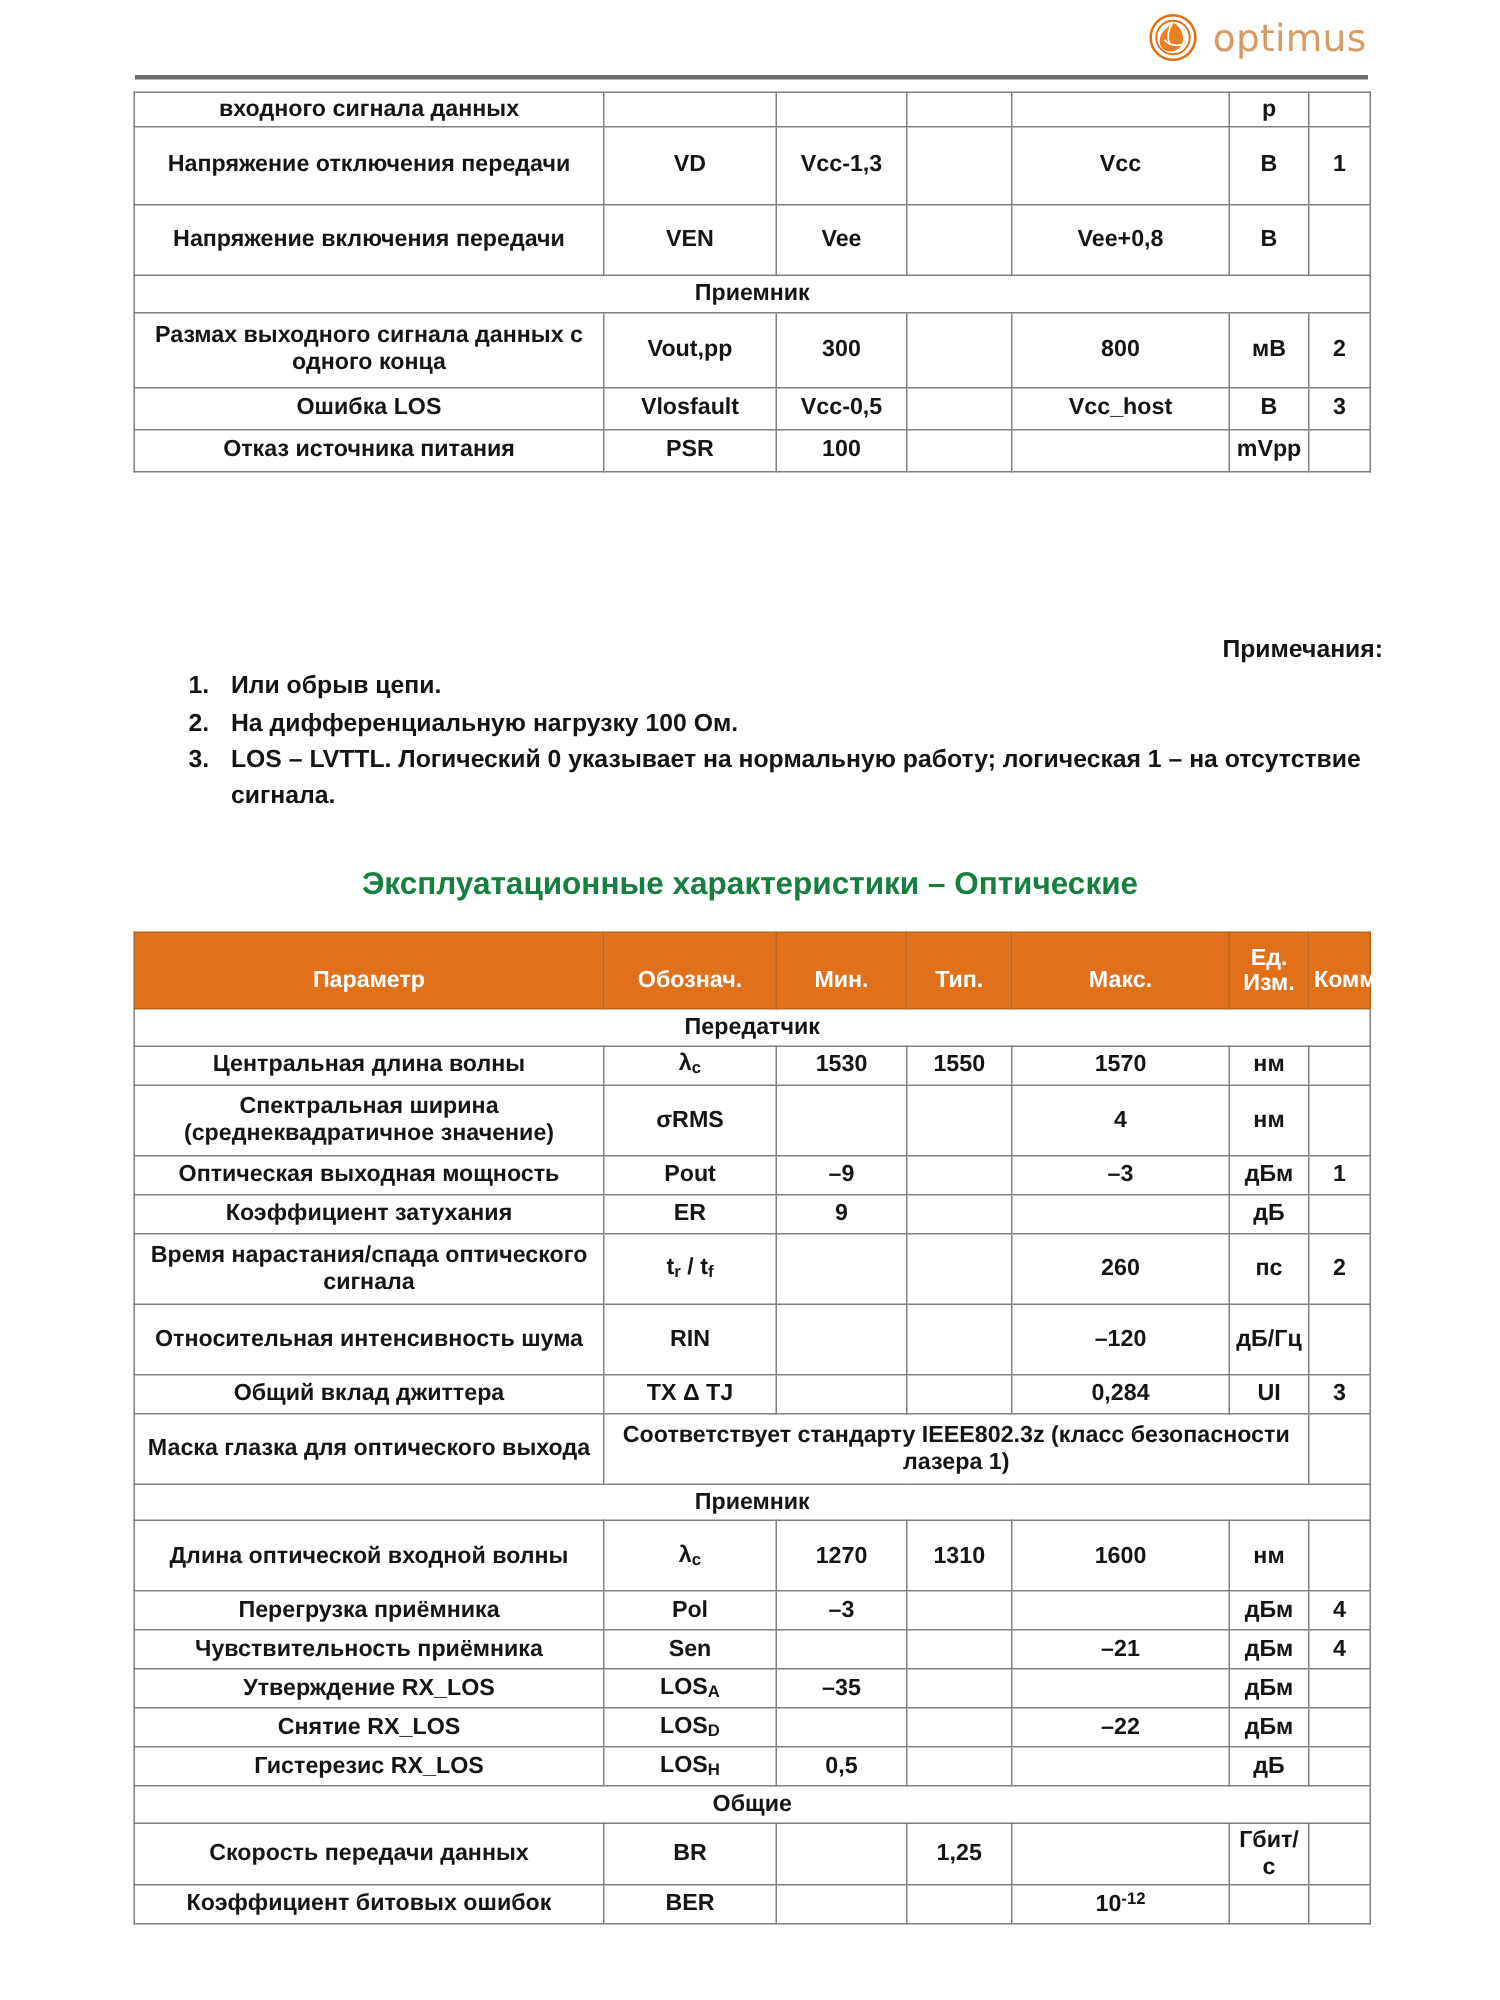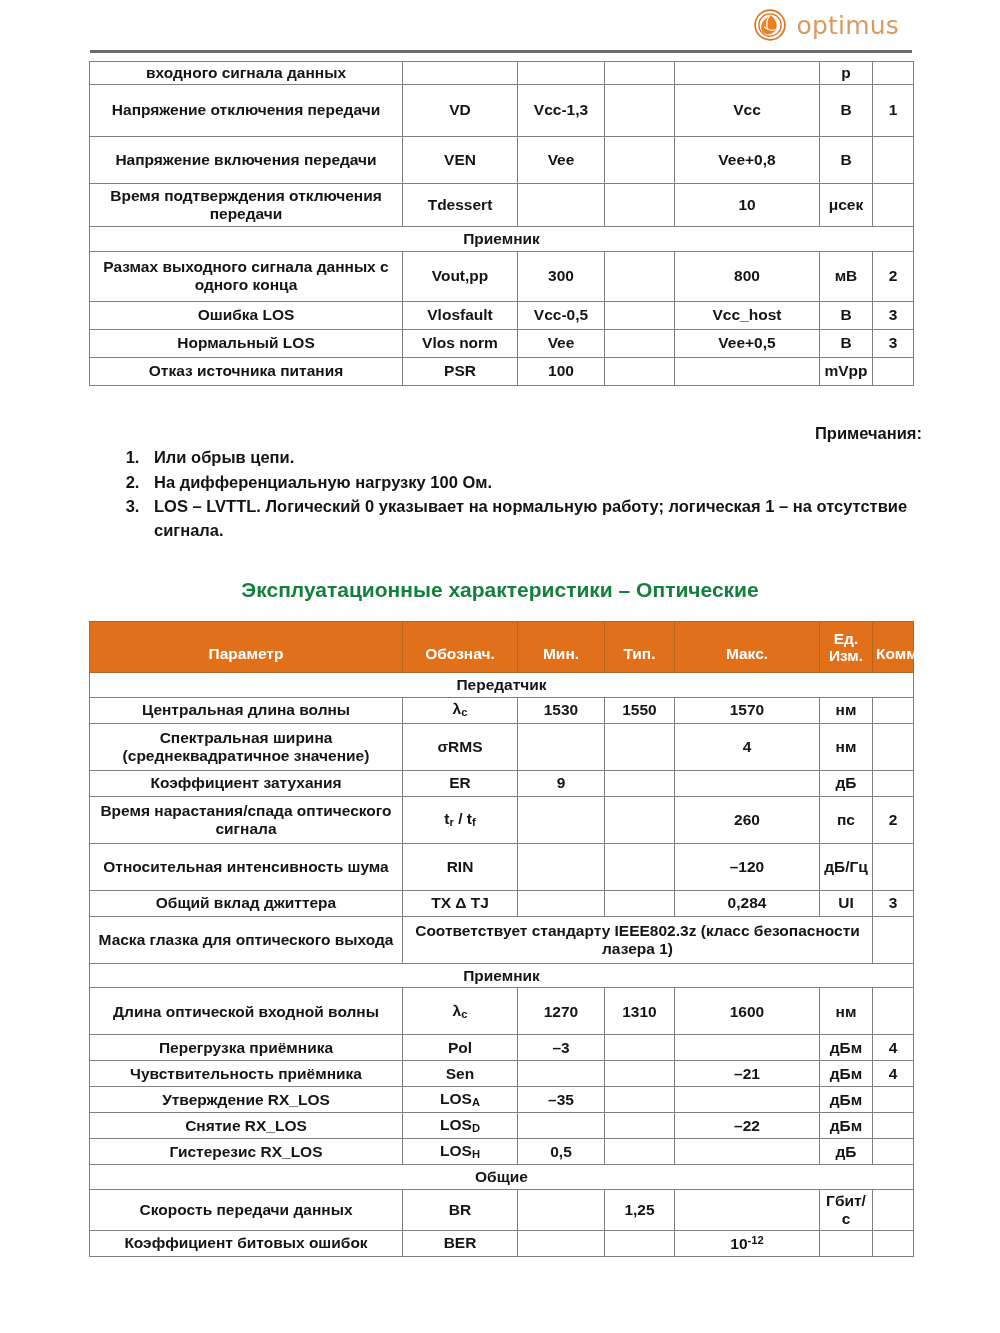--- a/index.html
+++ b/index.html
@@ -18,21 +18,21 @@
 
   
   .page-header {
     position: absolute;
     left: 0; top: 0;
     width: 1000px;
     height: 58px;
   }
   .logo-wrap {
     position: absolute;
-    right: 101px;
+    right: 89px;
     top: 8px;
     display: flex;
     align-items: center;
     gap: 9px;
   }
   .logo-mark {
     width: 34px;
     height: 34px;
     display: block;
   }
@@ -191,56 +191,38 @@
     </tr>
     <tr style="height:47px">
       <td class="param">Напряжение включения передачи</td>
       <td>VEN</td>
       <td>Vee</td>
       <td></td>
       <td>Vee+0,8</td>
       <td>В</td>
       <td></td>
     </tr>
-    <tr style="height:43px">
-      <td class="param">Время подтверждения отключения передачи</td>
-      <td>Tdessert</td>
-      <td></td>
-      <td></td>
-      <td>10</td>
-      <td>μсек</td>
-      <td></td>
-    </tr>
     <tr class="section">
       <td colspan="7">Приемник</td>
     </tr>
     <tr style="height:50px">
       <td class="param">Размах выходного сигнала данных с одного конца</td>
       <td>Vout,pp</td>
       <td>300</td>
       <td></td>
       <td>800</td>
       <td>мВ</td>
       <td>2</td>
     </tr>
     <tr style="height:28px">
       <td class="param">Ошибка LOS</td>
       <td>Vlosfault</td>
       <td>Vcc-0,5</td>
       <td></td>
       <td>Vcc_host</td>
-      <td>В</td>
-      <td>3</td>
-    </tr>
-    <tr style="height:28px">
-      <td class="param">Нормальный LOS</td>
-      <td>Vlos norm</td>
-      <td>Vee</td>
-      <td></td>
-      <td>Vee+0,5</td>
       <td>В</td>
       <td>3</td>
     </tr>
     <tr style="height:28px">
       <td class="param">Отказ источника питания</td>
       <td>PSR</td>
       <td>100</td>
       <td></td>
       <td></td>
       <td>mVpp</td>
@@ -302,20 +284,29 @@
     <tr style="height:47px">
       <td class="param">Спектральная ширина (среднеквадратичное значение)</td>
       <td>σRMS</td>
       <td></td>
       <td></td>
       <td>4</td>
       <td>нм</td>
       <td></td>
     </tr>
 
+    <tr style="height:26px">
+      <td class="param">Оптическая выходная мощность</td>
+      <td>Pout</td>
+      <td>–9</td>
+      <td></td>
+      <td>–3</td>
+      <td>дБм</td>
+      <td>1</td>
+    </tr>
 
     <tr style="height:26px">
       <td class="param">Коэффициент затухания</td>
       <td>ER</td>
       <td>9</td>
       <td></td>
       <td></td>
       <td>дБ</td>
       <td></td>
     </tr>

